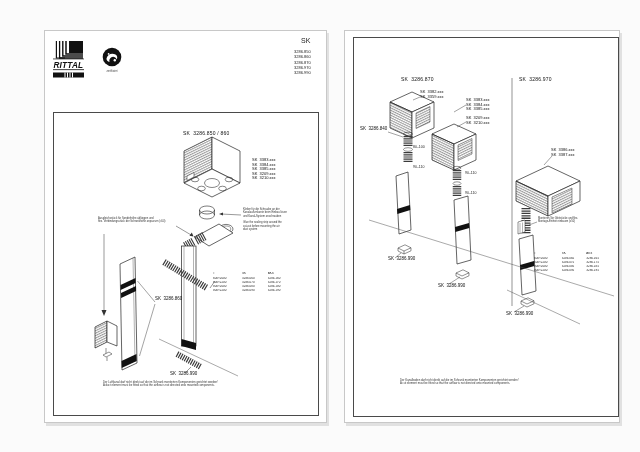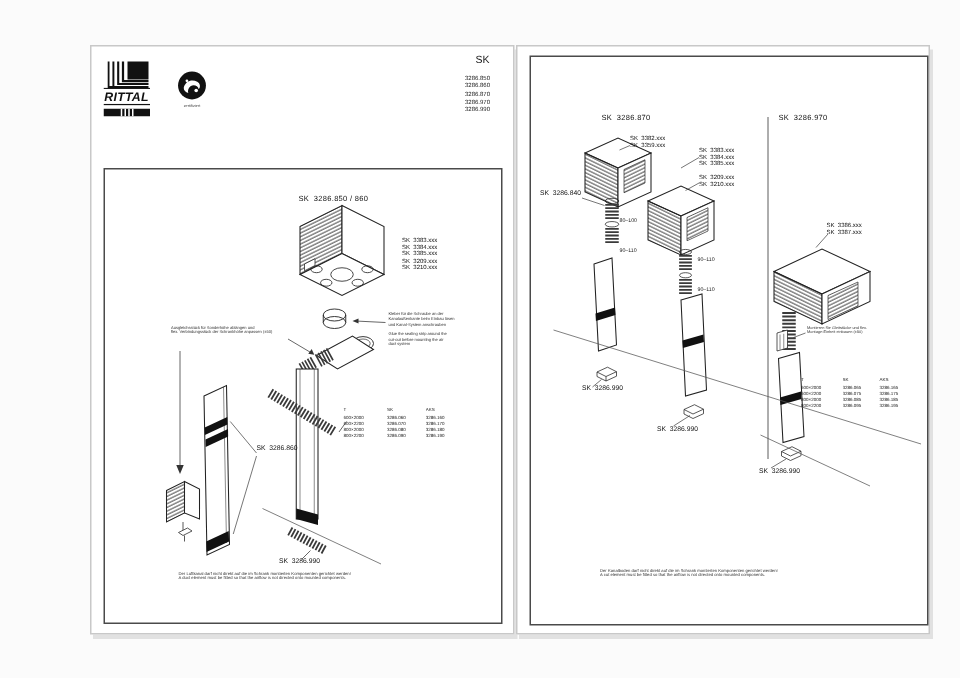--- a/index.html
+++ b/index.html
@@ -22,21 +22,21 @@
   .trow{display:grid;grid-template-columns:33% 29% 38%;column-gap:2px;}
   .trow div{white-space:nowrap;overflow:hidden;}
   .thead{margin-bottom:1px;}
   svg{display:block;}
 </style>
 </head>
 <body>
 
 <div class="canvas">
 
-  <div class="sheet" style="left:60px;top:30px;width:281px;height:391px;">
+  <div class="sheet" style="left:44px;top:30px;width:281px;height:391px;">
 
     <svg class="abs" style="left:8px;top:9px;" width="32" height="40" viewBox="0 0 32 40">
       <g>
         <rect x="16" y="1" width="14" height="12" fill="#111"></rect>
         <path d="M13,1 V14 H30" fill="none" stroke="#111" stroke-width="1.5"></path>
         <path d="M9.8,1 V16 H30" fill="none" stroke="#111" stroke-width="1.4"></path>
         <path d="M6.6,1 V18 H30" fill="none" stroke="#111" stroke-width="1.3"></path>
         <path d="M3.4,1 V18 H12" fill="none" stroke="#111" stroke-width="1.2"></path>
       </g>
       <rect x="0" y="18.6" width="31" height="0.7" fill="#111"></rect>

